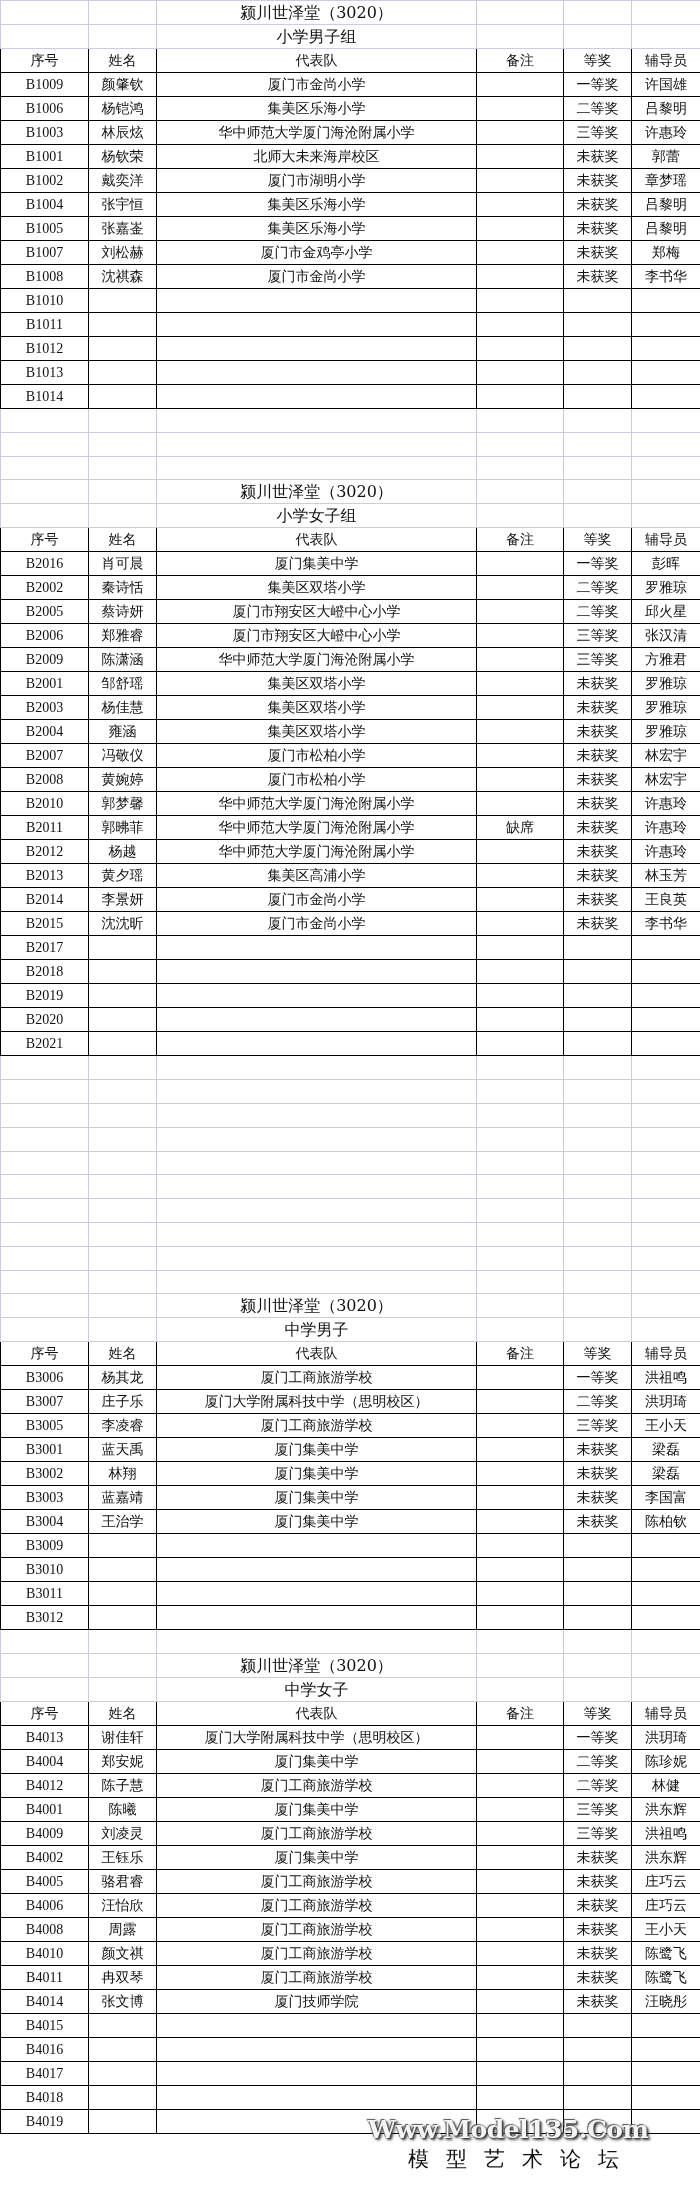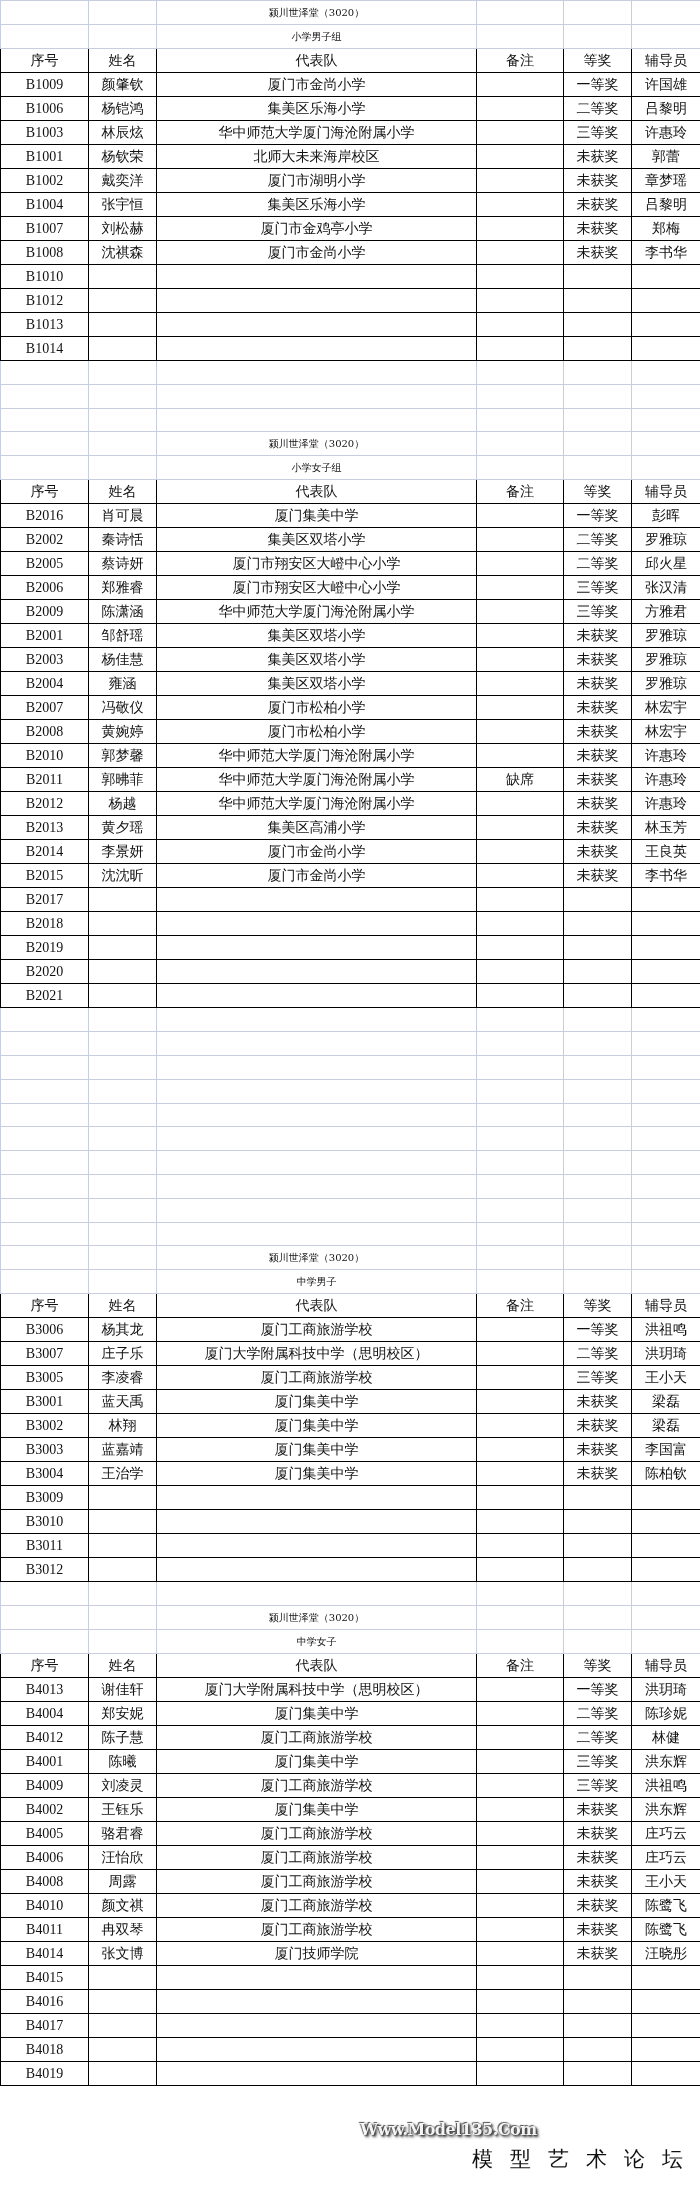--- a/index.html
+++ b/index.html
@@ -7,28 +7,28 @@
          font-family: "DejaVu Serif", "Liberation Serif", serif; color: #111; }
   .sheet { position: absolute; left: 0; top: 0; width: 700px; }
   table { border-collapse: collapse; table-layout: fixed; width: 700px; }
   col.c0 { width: 88px; } col.c1 { width: 68px; } col.c2 { width: 320px; }
   col.c3 { width: 87px; } col.c4 { width: 68px; } col.c5 { width: 69px; }
   td { height: 23.8px; padding: 0; box-sizing: border-box; font-size: 14px; line-height: 23px;
        text-align: center; white-space: nowrap; overflow: hidden;
        border: 1px solid #c8cede; }
   tr.dt td { border: 1px solid #000; }
   tr.title td, tr.sub td, tr.blank td { border: 1px solid #c8cede; }
-  tr.title td.mid, tr.sub td.mid { font-size: 10px; }
+  tr.title td.mid, tr.sub td.mid { font-size: 16px; }
   td.id { font-family: "Liberation Serif", "DejaVu Serif", serif; font-size: 14px; }
   .watermark { position: absolute; left: 360px; top: 2116px; width: 340px; pointer-events: none; }
-  .wm-url { font-family: "DejaVu Serif", serif; font-weight: bold; font-size: 16px; color: #f4f4f4;
+  .wm-url { font-family: "DejaVu Serif", serif; font-weight: bold; font-size: 25px; color: #f4f4f4;
             text-shadow: 1px 1px 2px #333, -1px -1px 1px #555, 2px 2px 3px #444; letter-spacing: -0.5px;
-            line-height: 28px; white-space: nowrap; }
+            line-height: 28px; white-space: nowrap; margin-left: 8px; }
   .wm-cn { font-family: "DejaVu Sans", sans-serif; font-size: 21px; color: #111; letter-spacing: 17px;
-           margin-left: 48px; line-height: 30px; white-space: nowrap; text-align: right; }
+           margin-left: 48px; line-height: 30px; white-space: nowrap; }
 </style>
 </head>
 <body>
 
 <div class="sheet">
   <table>
     <colgroup>
       <col class="c0">
         <col class="c1">
         <col class="c2">
@@ -103,37 +103,53 @@
         </tr>
         <tr class="dt">
           <td class="id">B1004</td>
           <td>张宇恒</td>
           <td>集美区乐海小学</td>
           <td></td>
           <td>未获奖</td>
           <td>吕黎明</td>
         </tr>
         <tr class="dt">
+          <td class="id">B1005</td>
+          <td>张嘉崟</td>
+          <td>集美区乐海小学</td>
+          <td></td>
+          <td>未获奖</td>
+          <td>吕黎明</td>
+        </tr>
+        <tr class="dt">
           <td class="id">B1007</td>
           <td>刘松赫</td>
           <td>厦门市金鸡亭小学</td>
           <td></td>
           <td>未获奖</td>
           <td>郑梅</td>
         </tr>
         <tr class="dt">
           <td class="id">B1008</td>
           <td>沈祺森</td>
           <td>厦门市金尚小学</td>
           <td></td>
           <td>未获奖</td>
           <td>李书华</td>
         </tr>
         <tr class="dt">
           <td class="id">B1010</td>
+          <td></td>
+          <td></td>
+          <td></td>
+          <td></td>
+          <td></td>
+        </tr>
+        <tr class="dt">
+          <td class="id">B1011</td>
           <td></td>
           <td></td>
           <td></td>
           <td></td>
           <td></td>
         </tr>
         <tr class="dt">
           <td class="id">B1012</td>
           <td></td>
           <td></td>

